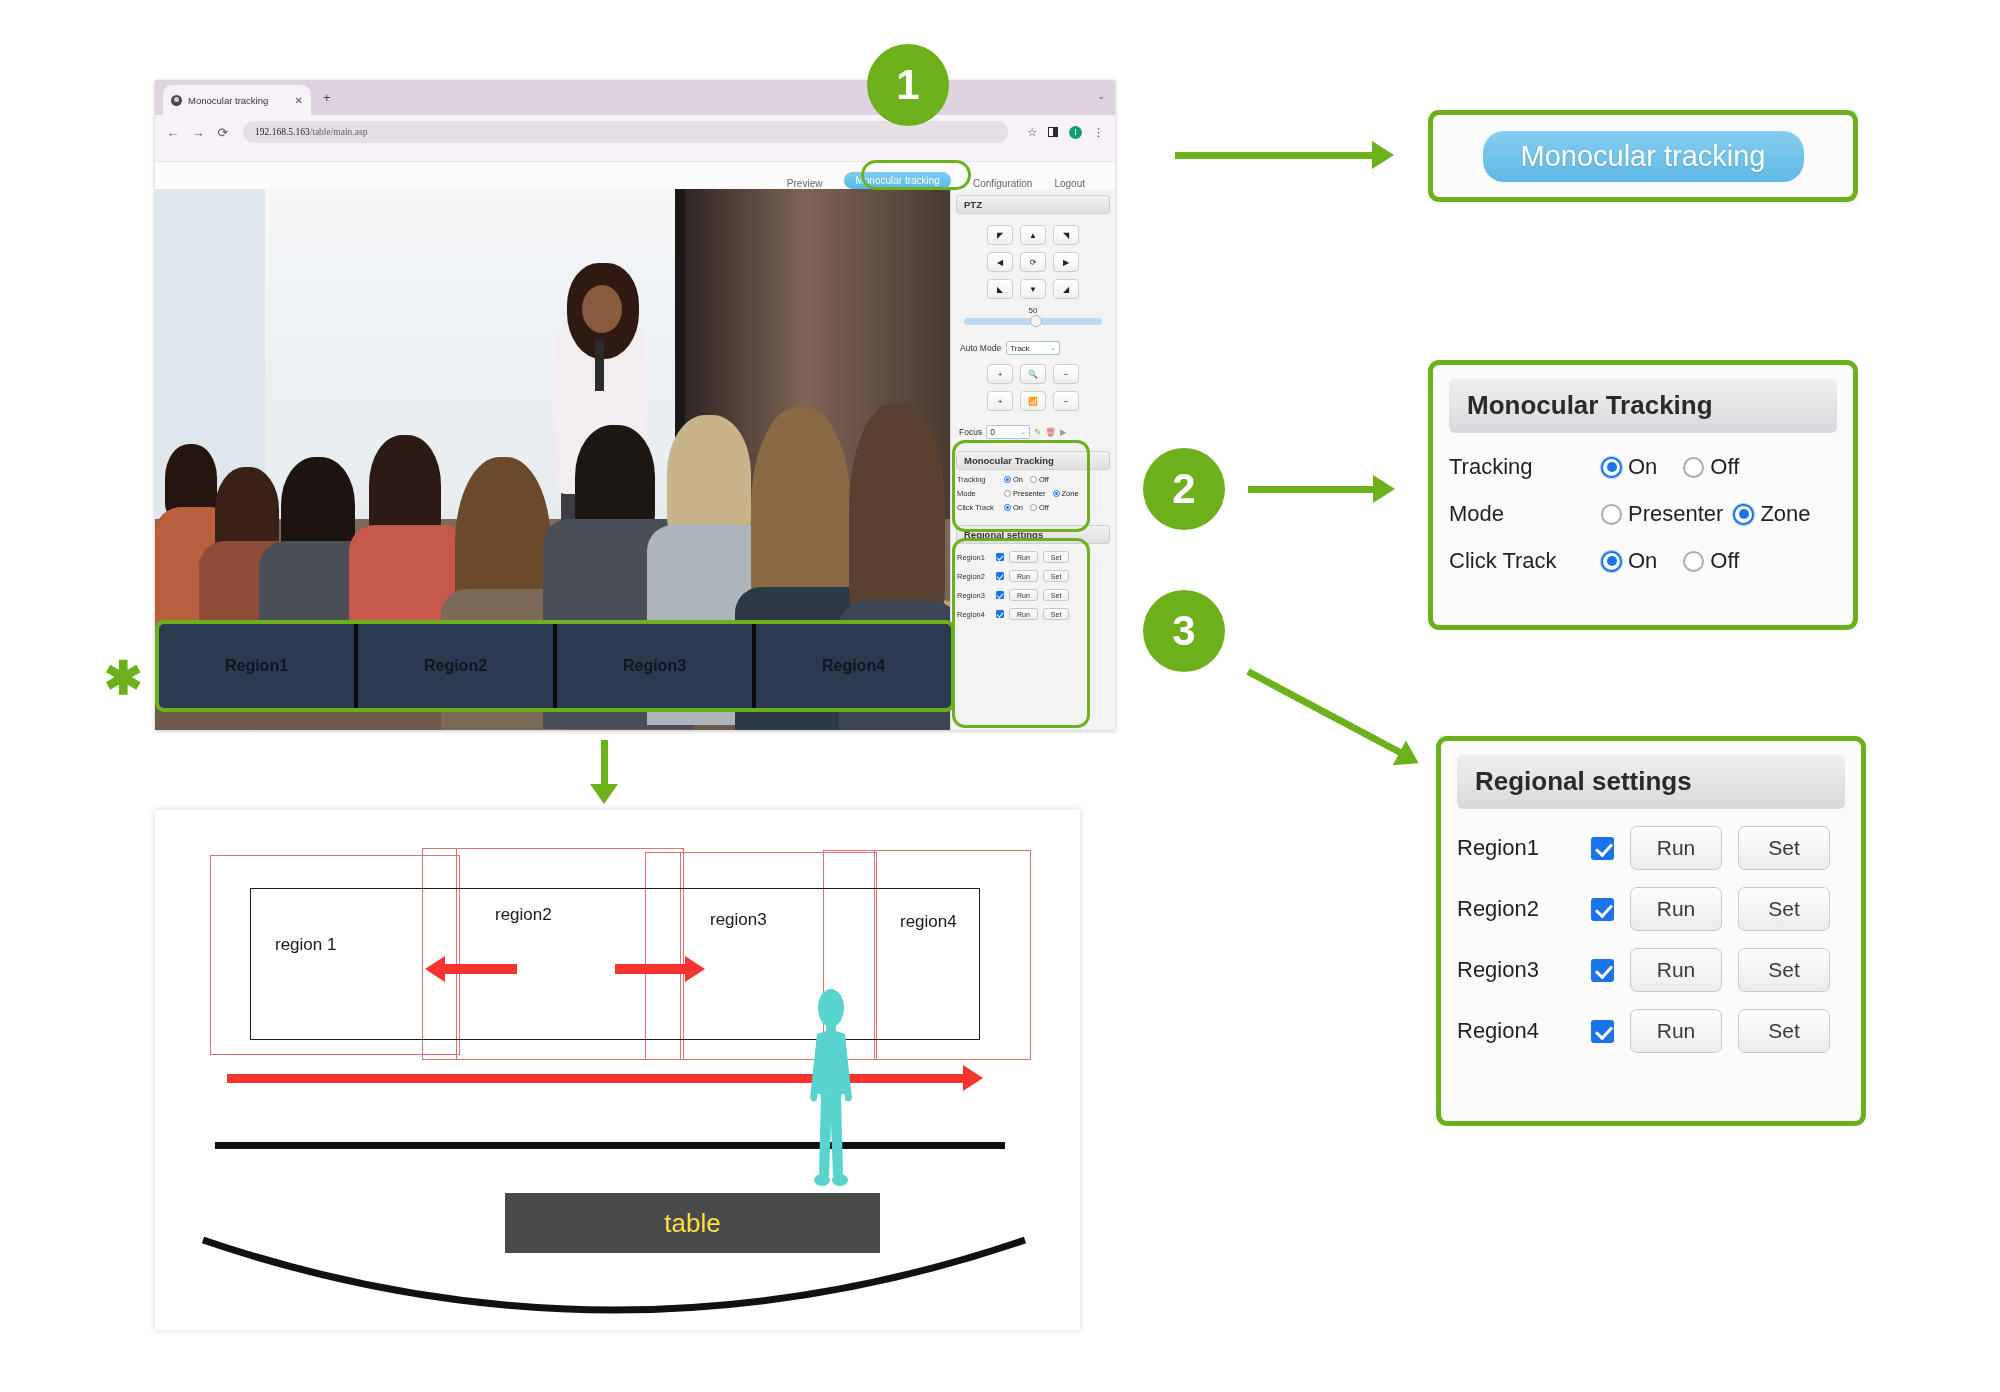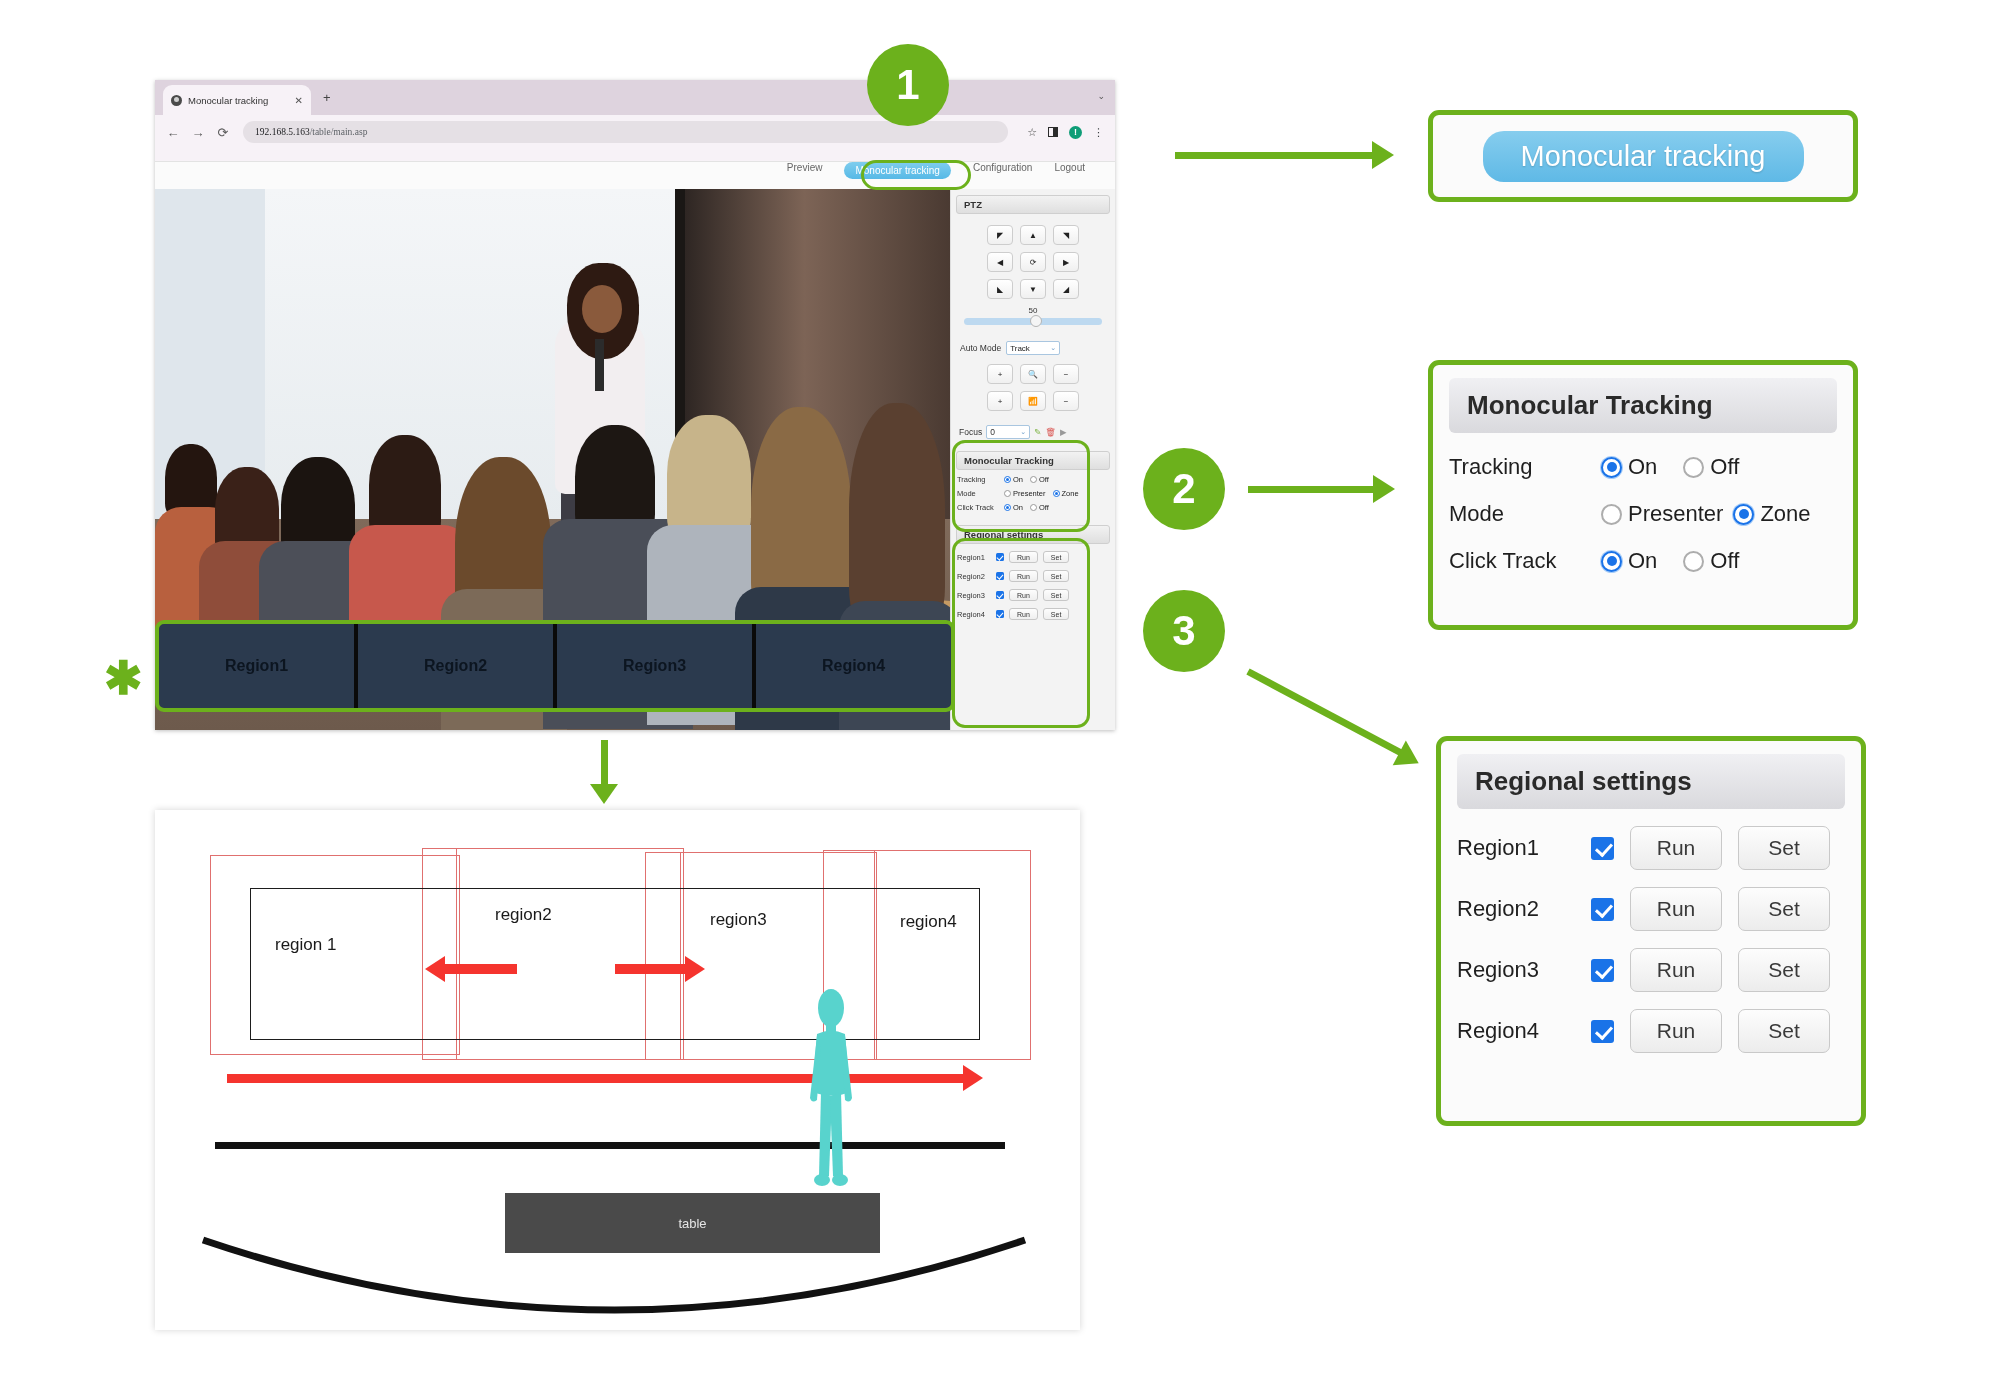--- a/index.html
+++ b/index.html
@@ -58,21 +58,21 @@
   .om-sq::after{content:"";position:absolute;right:0;top:0;bottom:0;width:4px;background:#2b2b2b;}
   .om-avatar { width:13px;height:13px;border-radius:50%;background:#0f9d77;color:#fff;
     font-size:9px;display:flex;align-items:center;justify-content:center;font-weight:bold;}
   .om-kebab { font-size:11px; color:#3c4043; letter-spacing:0; }
 
   .bookmarkbar { height:12px; background:#f7f2f7; }
 
   
   .pagenav {
     height:28px; background:#fbfbfb; border-top:1px solid #e3e3e3;
-    display:flex; align-items:flex-start; justify-content:flex-end;
+    display:flex; align-items:flex-end; justify-content:flex-end;
     gap:22px; padding-right:30px;
   }
   .pagenav span { font-size:10px; color:#666; }
   .pagenav .active {
     background:linear-gradient(#7fcdee,#56b9e6);
     color:#fff; padding:3px 11px; border-radius:11px; font-size:10px;
   }
 
   
   .pagebody { display:flex; height:calc(650px - 35px - 34px - 12px - 28px); }
@@ -212,21 +212,21 @@
   }
   .dg-outer { position:absolute; border:1.6px solid #e0706f; }
   .dg-inner { position:absolute; border:1.6px solid #1d1d1d; }
   .dg-lab { position:absolute; font-size:17px; color:#1a1a1a; }
   .redarrow { position:absolute; height:10px; background:#f5342e; }
   .redarrow-headL { position:absolute; width:0;height:0;
     border-top:13px solid transparent;border-bottom:13px solid transparent;border-right:20px solid #f5342e;}
   .redarrow-headR { position:absolute; width:0;height:0;
     border-top:13px solid transparent;border-bottom:13px solid transparent;border-left:20px solid #f5342e;}
   .blackline{position:absolute;background:#111;}
-  .tablebox{position:absolute;background:#4a4a4a;color:#e5e5e5;font-size:13px;
+  .tablebox{position:absolute;background:#4a4a4a;color:#fde047;font-size:26px;
     display:flex;align-items:center;justify-content:center;}
   .person{position:absolute;}
 
   .down-arrow-line{position:absolute;background:#6cb11c;width:7px;}
   .down-arrow-head{position:absolute;width:0;height:0;
     border-left:14px solid transparent;border-right:14px solid transparent;border-top:20px solid #6cb11c;}
   .diag-arrow-line{position:absolute;background:#6cb11c;height:7px;transform-origin:left center;}
 </style>
 </head>
 <body>

